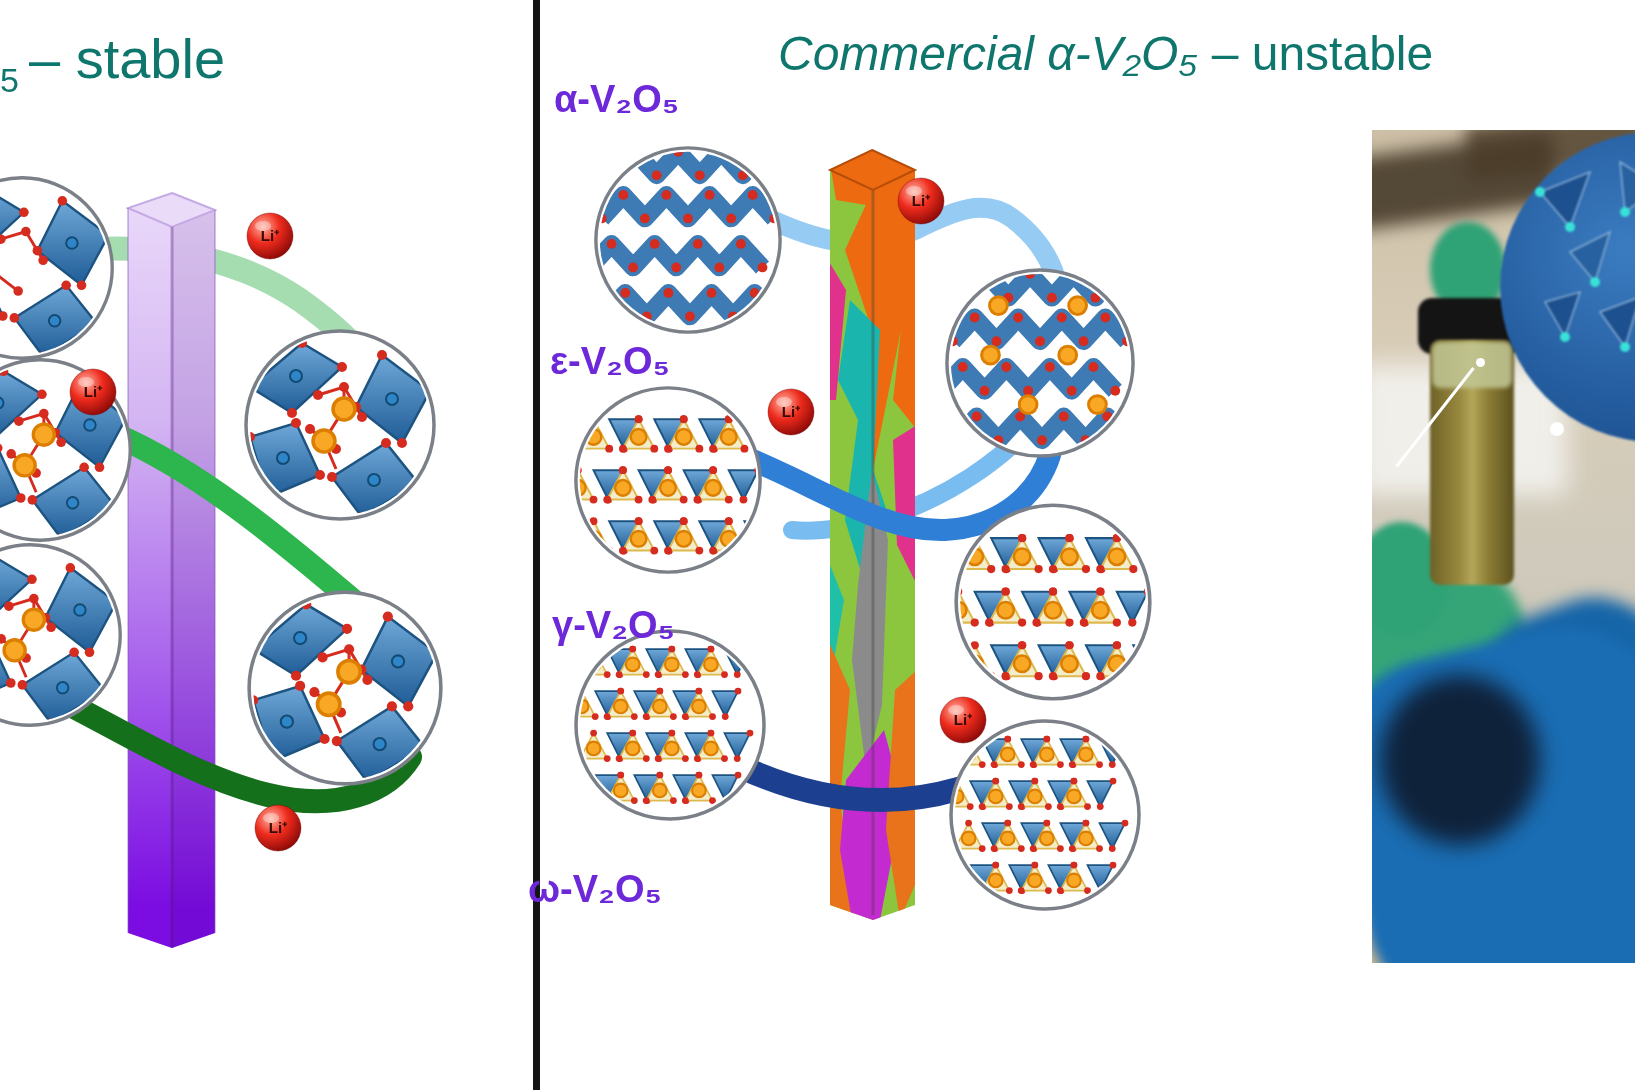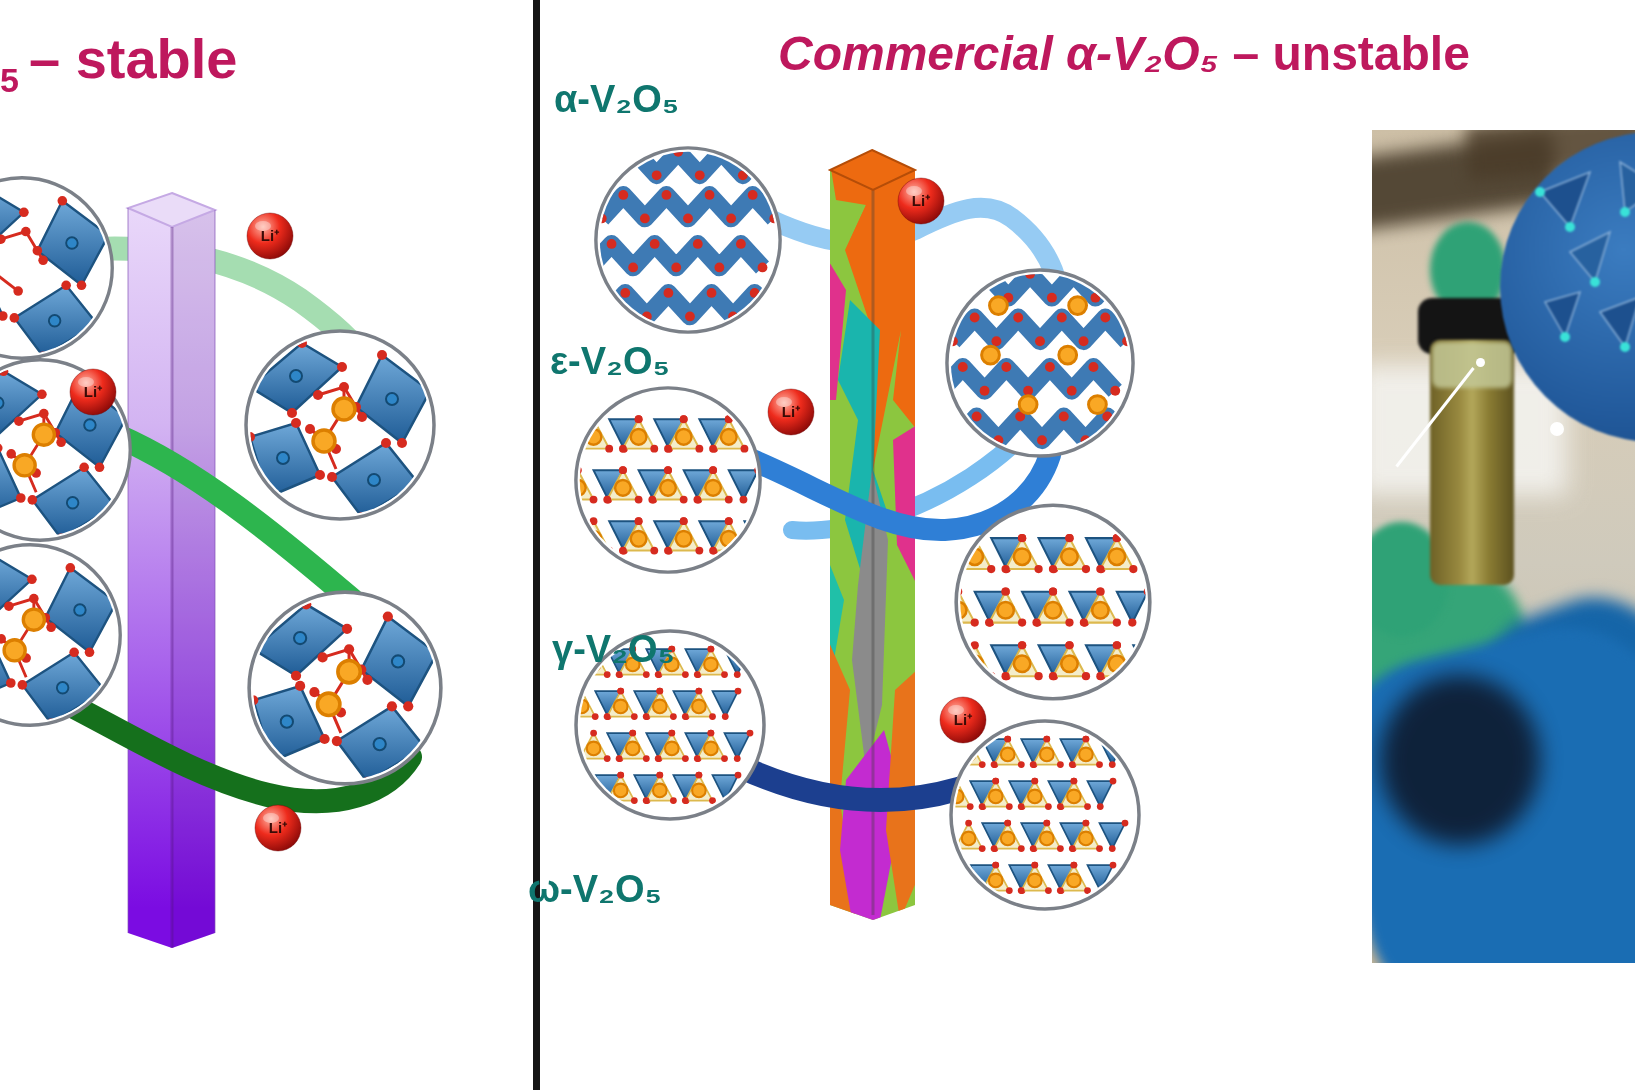--- a/index.html
+++ b/index.html
@@ -2,31 +2,31 @@
 <html><head>
 <meta charset="utf-8">
 <style>
   html,body{margin:0;padding:0;background:#ffffff;}
   .canvas{position:relative;width:1635px;height:1090px;overflow:hidden;background:#ffffff;
           font-family:"Liberation Sans",sans-serif;}
   .fig-svg{position:absolute;left:0;top:0;width:1635px;height:1090px;}
   .divider{position:absolute;left:533px;top:0;width:7px;height:1090px;background:#151515;}
 
   
-  .title{position:absolute;color:#be185d;font-weight:bold;white-space:nowrap;z-index:30;}
+  .title{position:absolute;color:#0f766e;font-weight:normal;white-space:nowrap;z-index:30;}
   .title-left{left:0px;top:26px;font-size:56px;}
   .title-left .tsub{font-size:34px;vertical-align:-14px;margin-right:10px;}
   .title-right{left:762px;top:26px;font-size:48px;margin-left:16px;}
   .title-right .tit{font-style:italic;margin-right:14px;}
 
   
-  .phase{position:absolute;color:#0f766e;font-weight:bold;font-size:38px;z-index:30;white-space:nowrap;}
+  .phase{position:absolute;color:#6d28d9;font-weight:bold;font-size:38px;z-index:30;white-space:nowrap;}
   .phase-alpha{left:554px;top:78px;}
   .phase-epsilon{left:550px;top:340px;}
-  .phase-gamma{left:552px;top:628px;}
+  .phase-gamma{left:552px;top:604px;}
   .phase-omega{left:528px;top:868px;}
 
   
   .photo{position:absolute;left:1372px;top:130px;width:263px;height:833px;overflow:hidden;
          background:linear-gradient(180deg,#cdbfa6 0%,#d8cdb8 28%,#cfcabc 52%,#c4b79b 100%);z-index:20;}
   .photo .blob{position:absolute;}
   .ph-beam1{left:-25px;top:15px;width:210px;height:72px;background:#3f3322;filter:blur(9px);transform:rotate(-8deg);opacity:.85;}
   .ph-beam2{left:95px;top:-12px;width:180px;height:55px;background:#4a3b28;filter:blur(8px);transform:rotate(-5deg);opacity:.8;}
   .ph-white{left:-15px;top:235px;width:210px;height:130px;background:#f3f2ee;filter:blur(12px);opacity:.92;}
   .ph-gray{left:0px;top:595px;width:263px;height:95px;background:#b7b4ac;filter:blur(10px);opacity:.7;}

